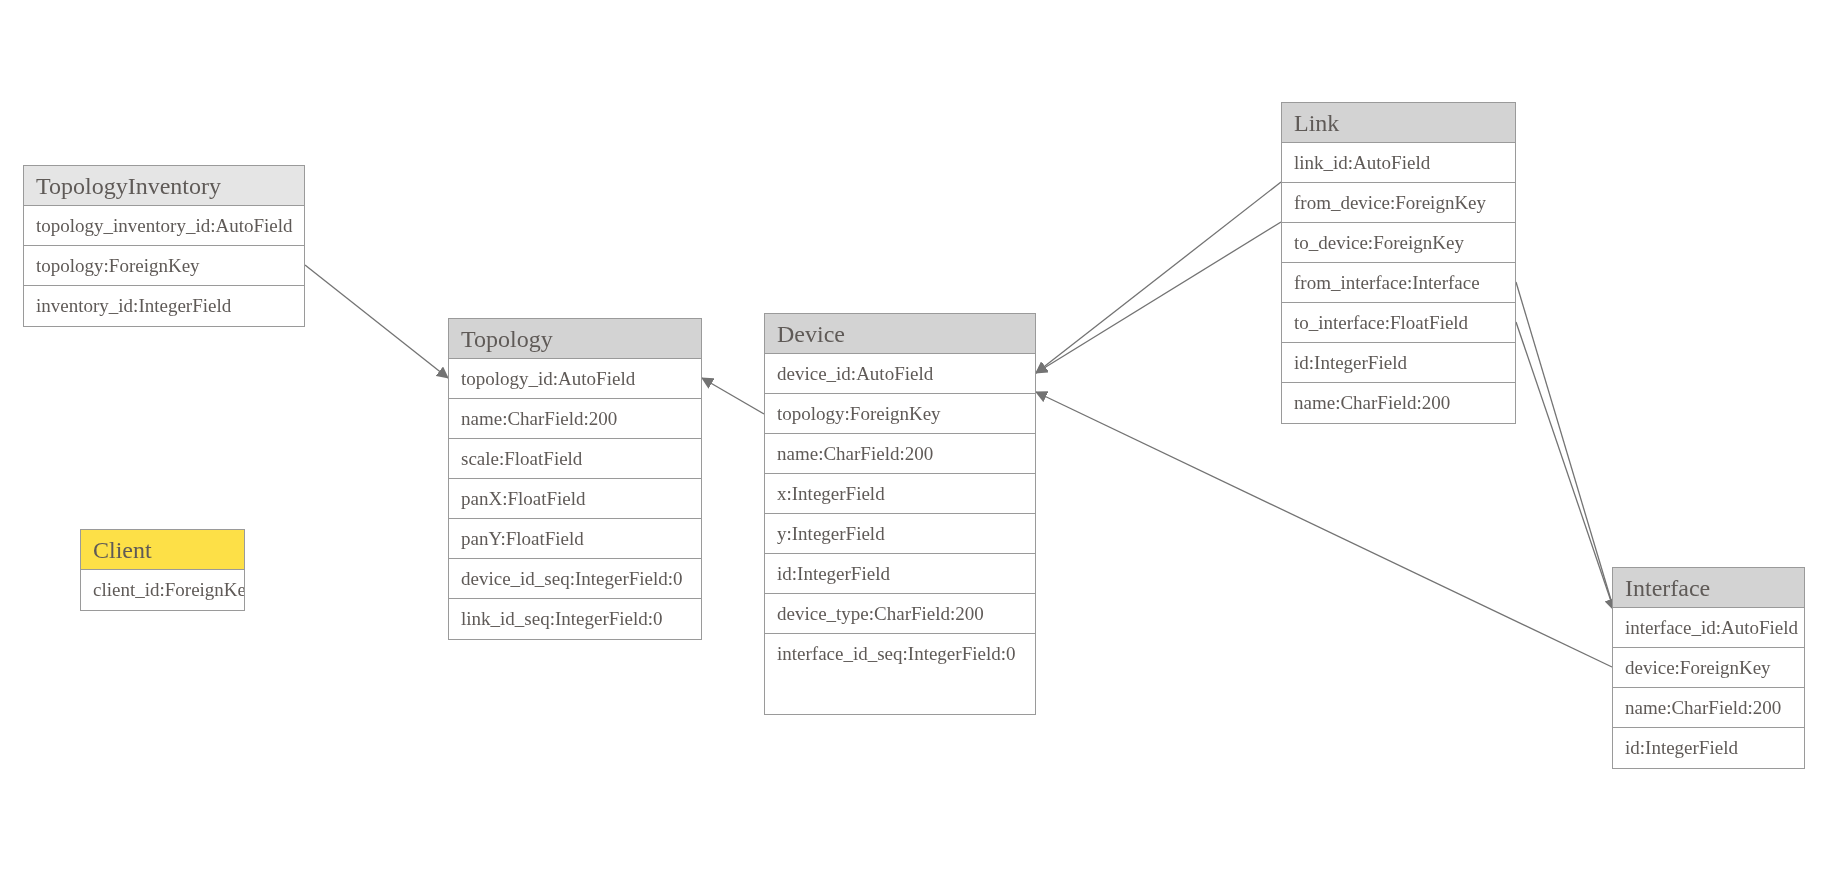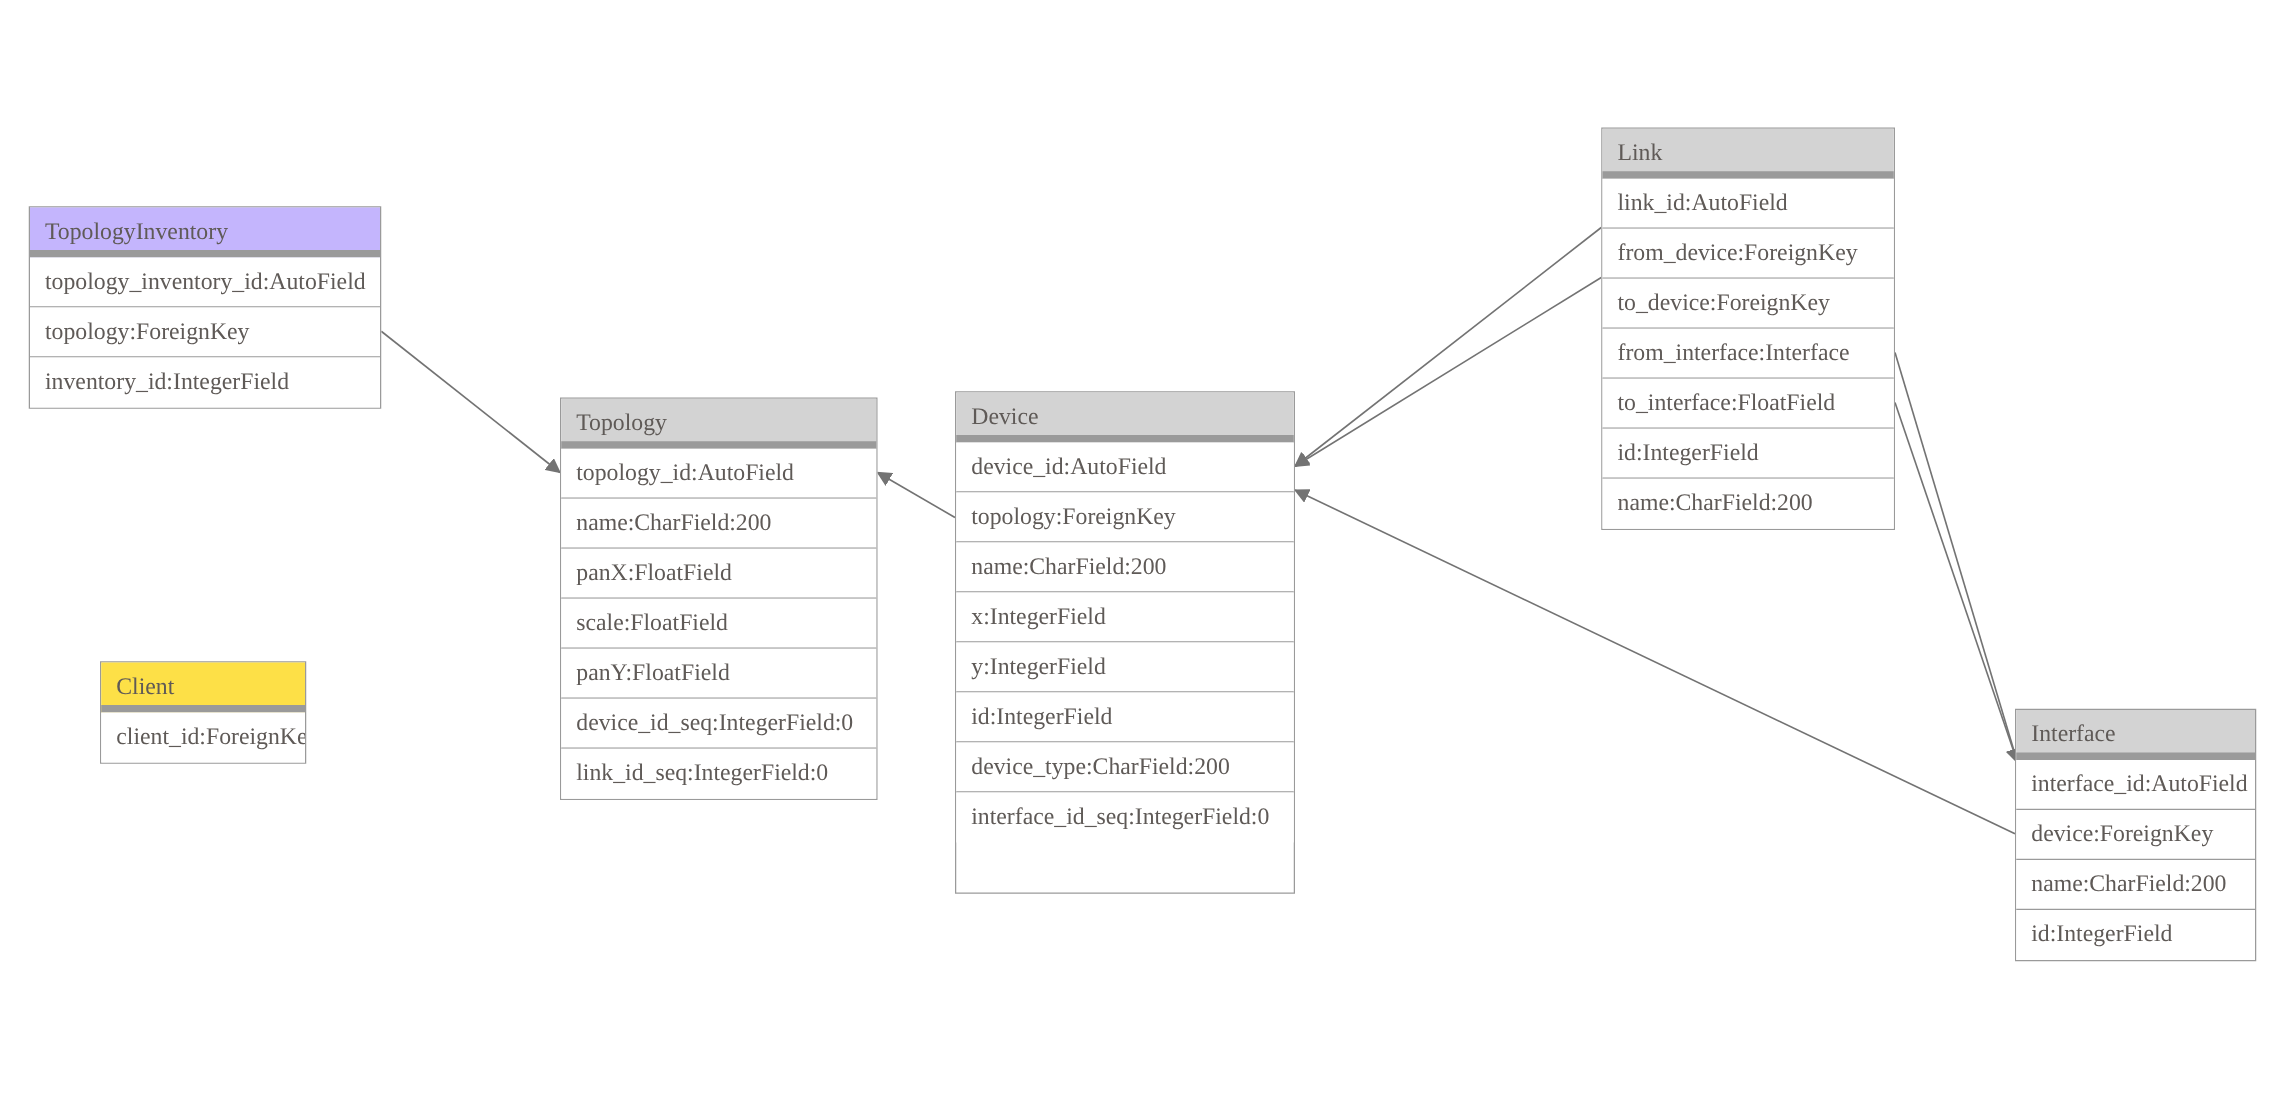--- a/index.html
+++ b/index.html
@@ -29,23 +29,23 @@
   .entity {
     position: absolute;
     box-sizing: border-box;
     border: 1px solid #9a9a9a;
     background: #ffffff;
     z-index: 2;
   }
   .entity-header {
     box-sizing: border-box;
     background: #d3d3d3;
-    border-bottom: 6px solid #f97316;
+    border-bottom: 1px solid #f97316;
     color: #5f5a57;
-    font-size: 19px;
+    font-size: 24px;
     line-height: 40px;
     height: 40px;
     padding: 0 0 0 12px;
     white-space: nowrap;
     overflow: hidden;
   }
   .entity-row {
     box-sizing: border-box;
     height: 40px;
     line-height: 40px;
@@ -78,35 +78,35 @@
         <line x1="1281" y1="182" x2="1036" y2="373" stroke="#737373" stroke-width="1.3" marker-end="url(#arrow)"></line>
         <line x1="1281" y1="222" x2="1036" y2="373" stroke="#737373" stroke-width="1.3" marker-end="url(#arrow)"></line>
         <line x1="1612" y1="667" x2="1036" y2="392" stroke="#737373" stroke-width="1.3" marker-end="url(#arrow)"></line>
         <line x1="1516" y1="282" x2="1614" y2="610" stroke="#737373" stroke-width="1.3" marker-end="url(#arrow)"></line>
         <line x1="1516" y1="322" x2="1614" y2="610" stroke="#737373" stroke-width="1.3" marker-end="url(#arrow)"></line>
       </g>
   </svg>
 
   <div id="entity-layer">
       <div class="entity" style="left: 23px; top: 165px; width: 282px; height: 162px; border-color: rgb(154, 154, 154);">
-        <div class="entity-header" style="background: #c4b5fd; color: rgb(95, 90, 87); border-bottom-color: rgb(154, 154, 154);">TopologyInventory</div>
+        <div class="entity-header" style="background: #e5e5e5; color: rgb(95, 90, 87); border-bottom-color: rgb(154, 154, 154);">TopologyInventory</div>
         <div class="entity-row" style="color: rgb(95, 90, 87); border-bottom-color: rgb(154, 154, 154);">topology_inventory_id:AutoField</div>
         <div class="entity-row" style="color: rgb(95, 90, 87); border-bottom-color: rgb(154, 154, 154);">topology:ForeignKey</div>
         <div class="entity-row" style="color: rgb(95, 90, 87); border-bottom-color: rgb(154, 154, 154);">inventory_id:IntegerField</div>
       </div>
       <div class="entity" style="left: 80px; top: 529px; width: 165px; height: 82px; border-color: rgb(154, 154, 154);">
         <div class="entity-header" style="background: #fde047; color: rgb(95, 90, 87); border-bottom-color: rgb(154, 154, 154);">Client</div>
         <div class="entity-row" style="color: rgb(95, 90, 87); border-bottom-color: rgb(154, 154, 154);">client_id:ForeignKey</div>
       </div>
       <div class="entity" style="left: 448px; top: 318px; width: 254px; height: 322px; border-color: rgb(154, 154, 154);">
         <div class="entity-header" style="background: rgb(211, 211, 211); color: rgb(95, 90, 87); border-bottom-color: rgb(154, 154, 154);">Topology</div>
         <div class="entity-row" style="color: rgb(95, 90, 87); border-bottom-color: rgb(154, 154, 154);">topology_id:AutoField</div>
         <div class="entity-row" style="color: rgb(95, 90, 87); border-bottom-color: rgb(154, 154, 154);">name:CharField:200</div>
+        <div class="entity-row" style="color: rgb(95, 90, 87); border-bottom-color: rgb(154, 154, 154);">scale:FloatField</div>
         <div class="entity-row" style="color: rgb(95, 90, 87); border-bottom-color: rgb(154, 154, 154);">panX:FloatField</div>
-        <div class="entity-row" style="color: rgb(95, 90, 87); border-bottom-color: rgb(154, 154, 154);">scale:FloatField</div>
         <div class="entity-row" style="color: rgb(95, 90, 87); border-bottom-color: rgb(154, 154, 154);">panY:FloatField</div>
         <div class="entity-row" style="color: rgb(95, 90, 87); border-bottom-color: rgb(154, 154, 154);">device_id_seq:IntegerField:0</div>
         <div class="entity-row" style="color: rgb(95, 90, 87); border-bottom-color: rgb(154, 154, 154);">link_id_seq:IntegerField:0</div>
       </div>
       <div class="entity" style="left: 764px; top: 313px; width: 272px; height: 402px; border-color: rgb(154, 154, 154);">
         <div class="entity-header" style="background: rgb(211, 211, 211); color: rgb(95, 90, 87); border-bottom-color: rgb(154, 154, 154);">Device</div>
         <div class="entity-row" style="color: rgb(95, 90, 87); border-bottom-color: rgb(154, 154, 154);">device_id:AutoField</div>
         <div class="entity-row" style="color: rgb(95, 90, 87); border-bottom-color: rgb(154, 154, 154);">topology:ForeignKey</div>
         <div class="entity-row" style="color: rgb(95, 90, 87); border-bottom-color: rgb(154, 154, 154);">name:CharField:200</div>
         <div class="entity-row" style="color: rgb(95, 90, 87); border-bottom-color: rgb(154, 154, 154);">x:IntegerField</div>

